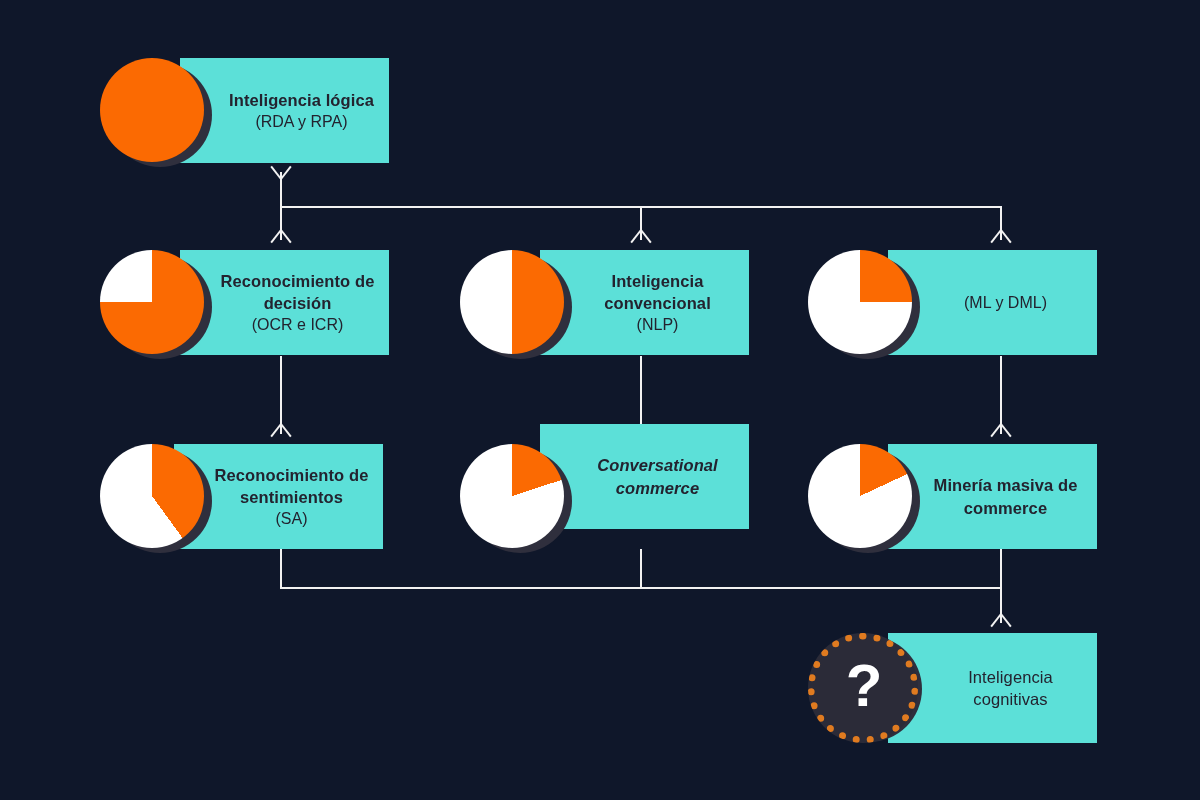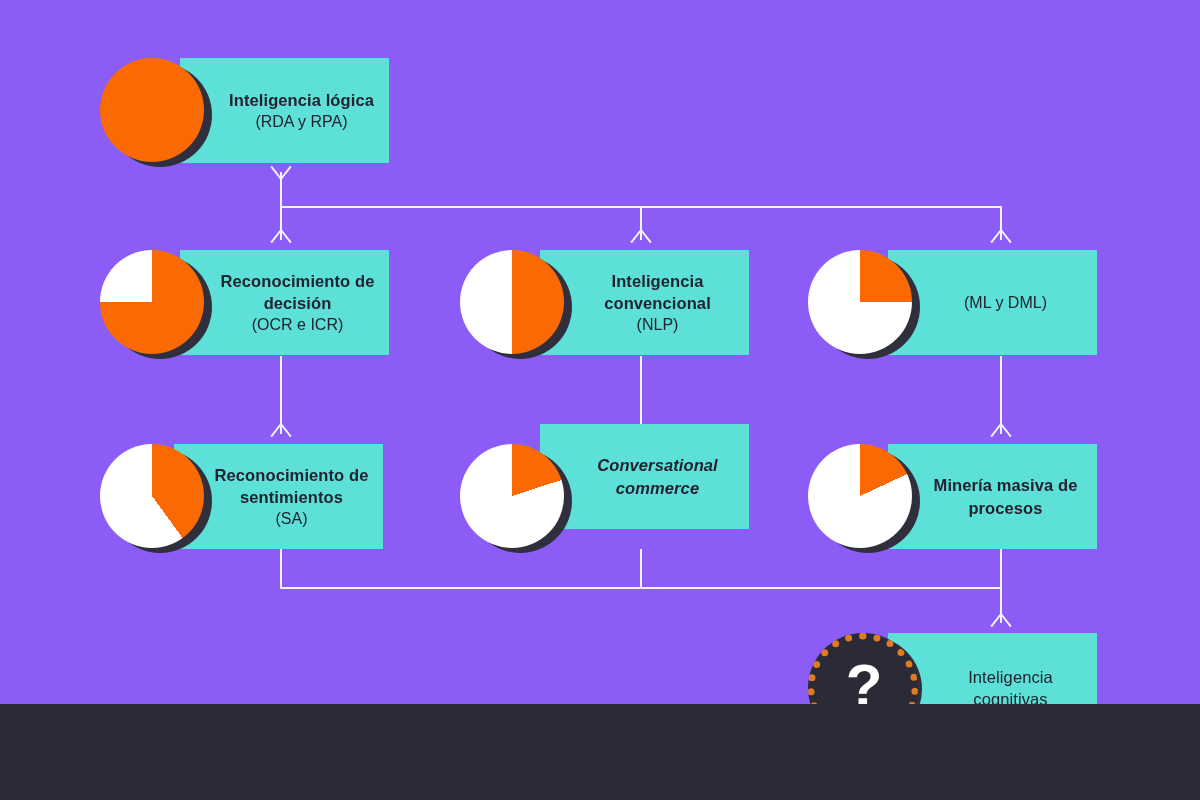--- a/index.html
+++ b/index.html
@@ -4,22 +4,22 @@
 <title>Capacidades cognitivas - diagrama</title>
 <style>
   html, body {
     margin: 0;
     padding: 0;
     background: #2b2b38;
   }
   #canvas {
     position: relative;
     width: 1200px;
-    height: 704px;
-    background: #8b5cf6;
+    height: 800px;
+    background: #0f172a;
     overflow: hidden;
     font-family: "Liberation Sans", sans-serif;
   }
 
   
   .node {
     position: absolute;
   }
   .node-box {
     position: absolute;
@@ -258,21 +258,21 @@
     <div class="badge-wrap" style="left:460px; top:444px; width:112px; height:112px;">
       <div class="badge-shadow" style="left:8px; top:5px; width:104px; height:104px;"></div>
       <div class="pie" style="left:0px; top:0px; width:104px; height:104px;
                   background: conic-gradient(#fb6a02 0deg 72deg, #ffffff 72deg 360deg);"></div>
     </div>
   </div>
 
   <div class="node">
     <div class="node-box" style="left:888px; top:444px; width:209px; height:105px;">
       <div class="node-text" style="padding-left:34px;">
-        <span class="node-title">Minería masiva de procesos</span>
+        <span class="node-title">Minería masiva de commerce</span>
 
       </div>
     </div>
     <div class="badge-wrap" style="left:808px; top:444px; width:112px; height:112px;">
       <div class="badge-shadow" style="left:8px; top:5px; width:104px; height:104px;"></div>
       <div class="pie" style="left:0px; top:0px; width:104px; height:104px;
                   background: conic-gradient(#fb6a02 0deg 65deg, #ffffff 65deg 360deg);"></div>
     </div>
   </div>
 

